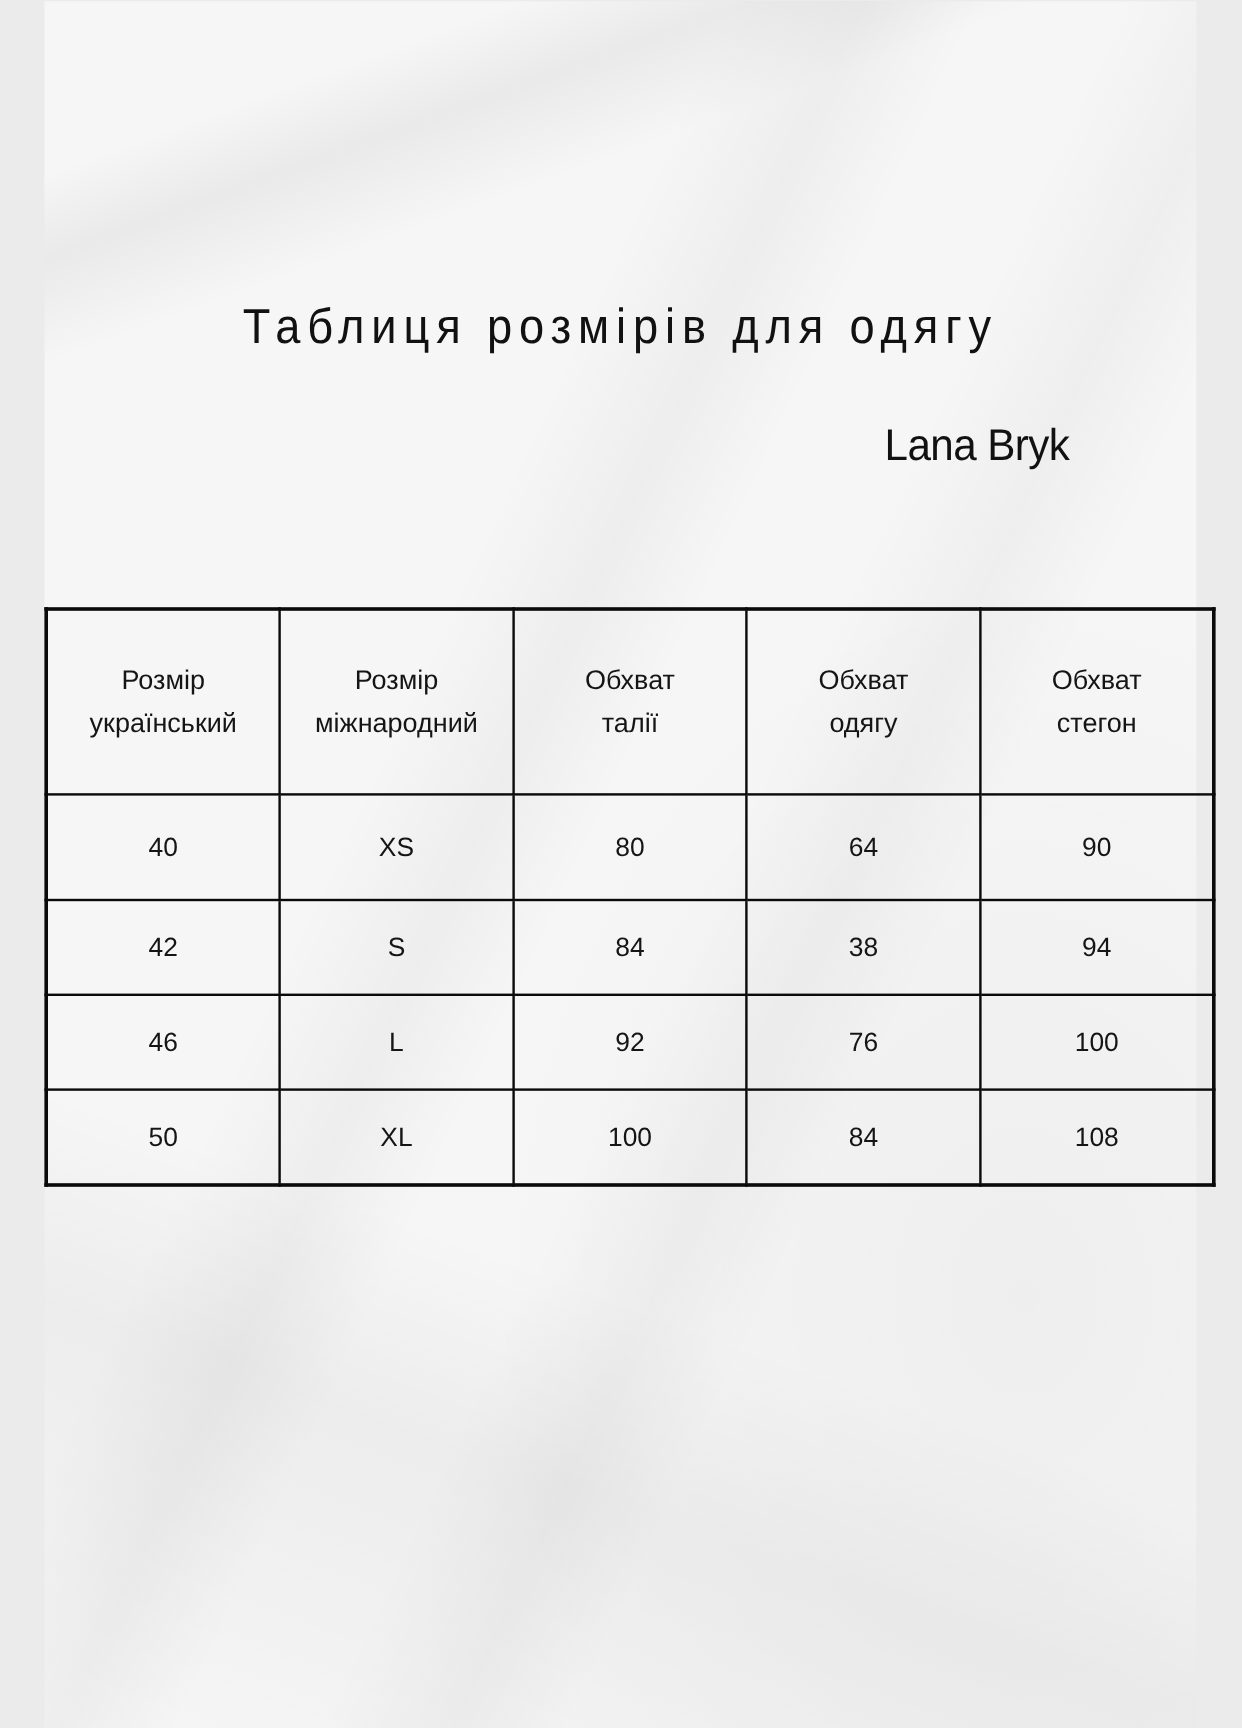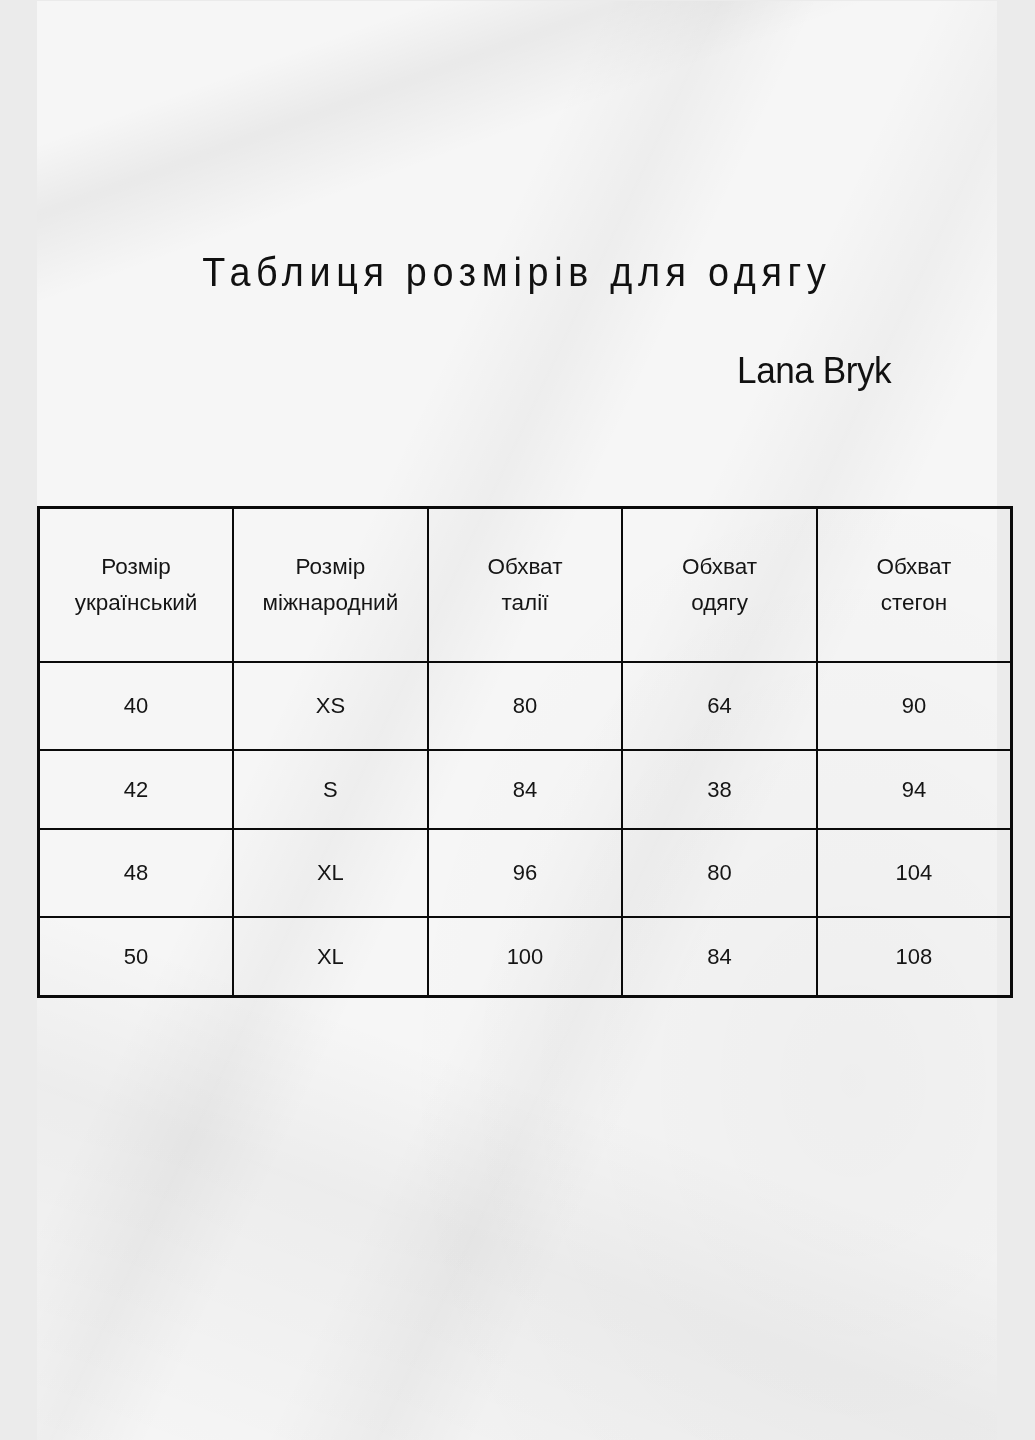--- a/index.html
+++ b/index.html
@@ -120,26 +120,26 @@
         <td>64</td>
         <td>90</td>
       </tr>
       <tr class="r-short">
         <td>42</td>
         <td>S</td>
         <td>84</td>
         <td>38</td>
         <td>94</td>
       </tr>
-      <tr class="r-tall">
-        <td>48</td>
-        <td>XL</td>
-        <td>96</td>
-        <td>80</td>
-        <td>104</td>
+      <tr class="r-short">
+        <td>46</td>
+        <td>L</td>
+        <td>92</td>
+        <td>76</td>
+        <td>100</td>
       </tr>
       <tr class="r-short">
         <td>50</td>
         <td>XL</td>
         <td>100</td>
         <td>84</td>
         <td>108</td>
       </tr>
     </tbody>
   </table>

